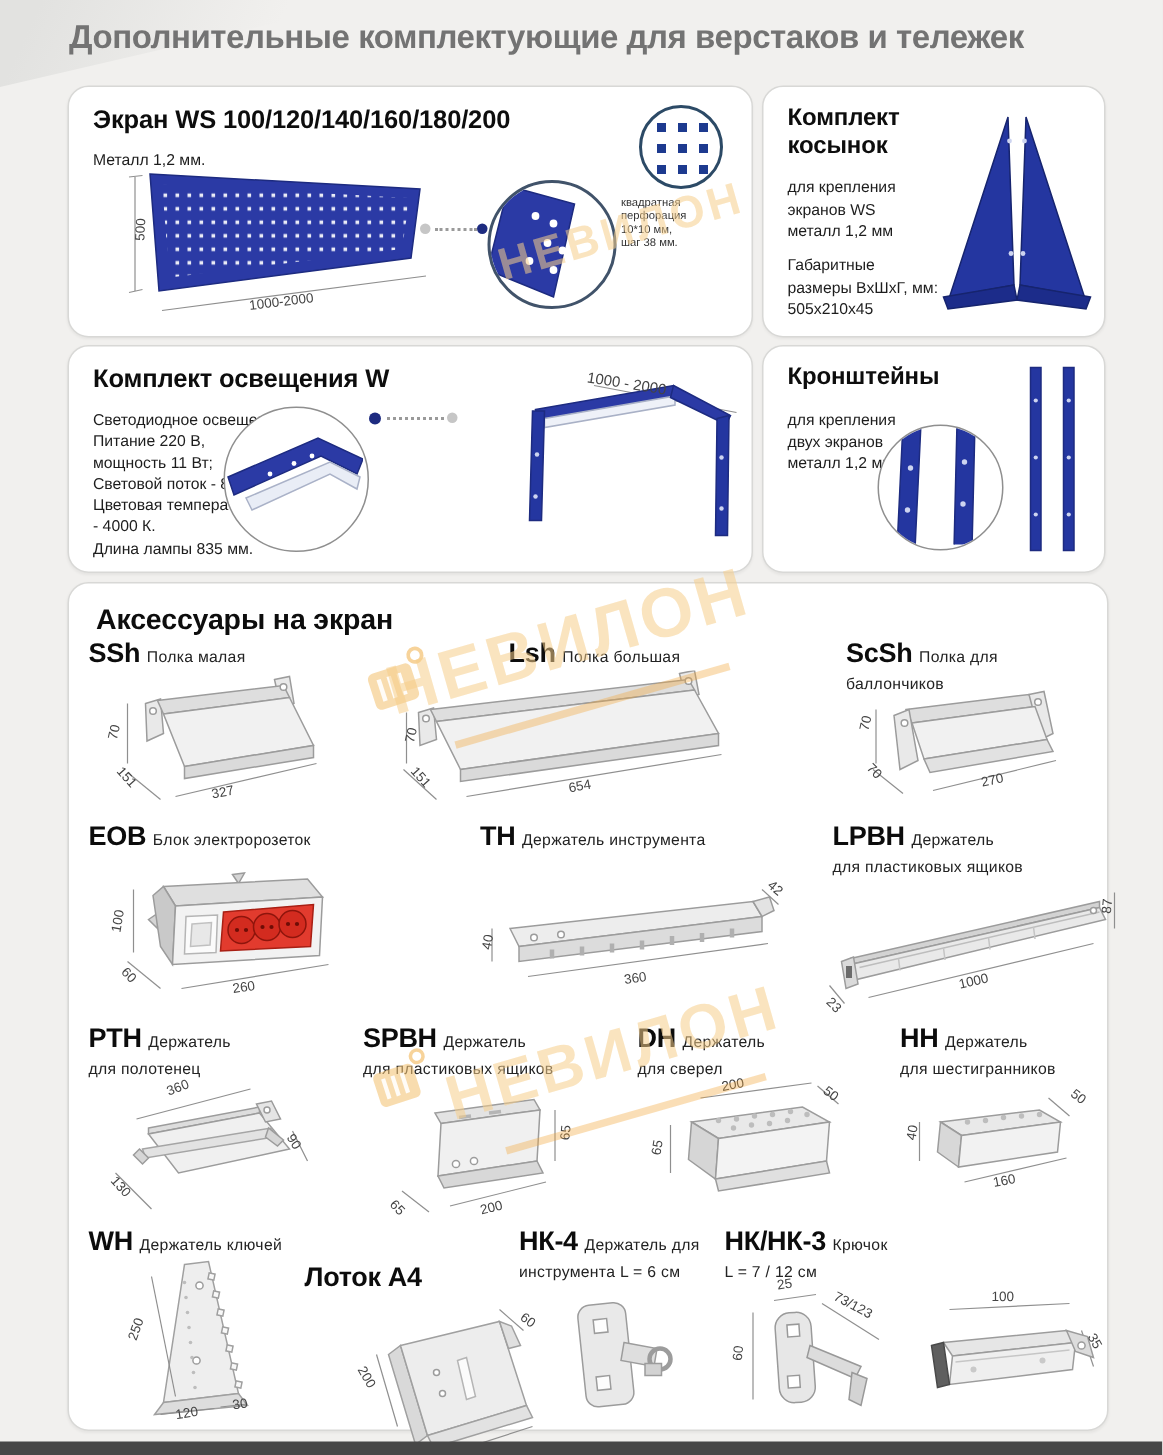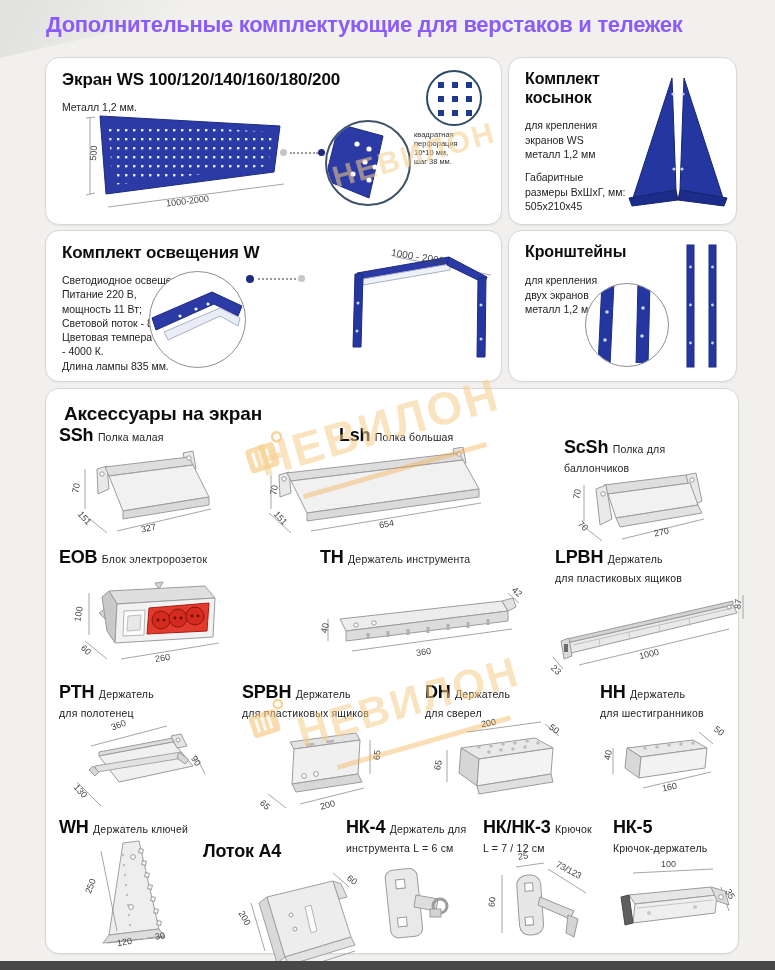--- a/index.html
+++ b/index.html
@@ -2,21 +2,21 @@
 <html><head>
 <meta charset="utf-8">
 <style>
   html,body{margin:0;padding:0;background:#e9e8e6;}
   .page{position:relative;width:775px;height:970px;background:#f1f0ee;overflow:hidden;
         font-family:"Liberation Sans",sans-serif;}
   .corner{position:absolute;left:0;top:0;width:250px;height:58px;
           background:linear-gradient(115deg,#e2e2e0 10%,#f1f0ee 70%);
           clip-path:polygon(0 0,100% 0,0 100%);}
   .title{position:absolute;left:46px;top:12px;margin:0;font-size:22px;font-weight:800;
-         color:#8b5cf6;letter-spacing:-0.3px;}
+         color:#737373;letter-spacing:-0.3px;}
   .card{position:absolute;background:#fff;border:1px solid #d8d8d6;border-radius:14px;
         box-shadow:0 1px 2px rgba(0,0,0,0.05);}
   .card h2{margin:0;position:absolute;font-size:17px;font-weight:800;color:#0d0d0d;
            line-height:1.18;white-space:pre-line;letter-spacing:-0.1px;}
   .small{position:absolute;font-size:10.5px;line-height:1.4;color:#1d1d1d;white-space:pre-line;}
   .dim{position:absolute;font-style:normal;font-size:9px;color:#444;white-space:nowrap;}
   .circle{position:absolute;border-radius:50%;background:#fff;overflow:hidden;}
   .dots{position:absolute;height:0;border-top:2px dotted #9a9a9a;}
   .dot{position:absolute;border-radius:50%;}
   .sqgrid{position:absolute;display:grid;grid-template-columns:repeat(3,6px);grid-gap:8px;}
@@ -219,21 +219,21 @@
         <circle cx="208" cy="7" r="2.2" fill="#fff" stroke="#9c9c9c"></circle>
         <line class="dl" x1="20" y1="28" x2="20" y2="62"></line>
           <line class="dl" x1="18" y1="66" x2="40" y2="86"></line>
         <line class="dl" x1="60" y1="84" x2="230" y2="56"></line>
       </svg>
       <i class="dim" style="left:18px;top:60px;transform:rotate(-78deg);">70</i>
       <i class="dim" style="left:22px;top:88px;transform:rotate(48deg);">151</i>
       <i class="dim" style="left:128px;top:94px;transform:rotate(-10deg);">654</i>
     </div>
 
-    <div class="item" style="left:516px;top:36px;width:170px;height:120px;margin-top:12px;">
+    <div class="item" style="left:516px;top:36px;width:170px;height:120px;">
       <div class="ihead" style="left:2px;"><span class="code">ScSh</span>
         <span class="iname">Полка для баллончиков</span></div>
       <svg class="illo" style="left:8px;top:26px;" width="150" height="80" viewBox="0 0 150 80">
         <polygon points="34,22 116,12 120,20 38,31" fill="#dedede" stroke="#9c9c9c"></polygon>
         <polygon points="26,26 36,22 42,56 30,62" fill="#e9e9e9" stroke="#9c9c9c"></polygon>
         <polygon points="116,12 126,10 132,38 124,42" fill="#e9e9e9" stroke="#9c9c9c"></polygon>
         <polygon points="38,31 120,20 128,42 46,55" fill="#f1f1f1" stroke="#9c9c9c"></polygon>
         <polygon points="46,55 128,42 132,50 50,64" fill="#e2e2e2" stroke="#9c9c9c"></polygon>
         <circle cx="33" cy="31" r="2.2" fill="#fff" stroke="#9c9c9c"></circle>
         <circle cx="122" cy="17" r="2.2" fill="#fff" stroke="#9c9c9c"></circle>
@@ -500,23 +500,20 @@
         </g>
         <polygon points="52,44 86,58 82,66 50,52" fill="#dcdcdc" stroke="#999"></polygon>
         <polygon points="80,62 90,66 86,84 78,80" fill="#d4d4d4" stroke="#999"></polygon>
       </svg>
       <i class="dim" style="left:35px;top:34px;transform:rotate(-8deg);">25</i>
       <i class="dim" style="left:72px;top:48px;transform:rotate(28deg);">73/123</i>
       <i class="dim" style="left:4px;top:80px;transform:rotate(-85deg);">60</i>
     </div>
 
     <div class="item" style="left:567px;top:428px;width:125px;height:132px;">
-      <div class="ihead" style="width:122px;"><span class="code">НК-5</span>
-        <span class="iname">
-Крючок-держатель</span></div>
       <svg class="illo" style="left:0px;top:44px;" width="125" height="75" viewBox="0 0 125 75">
         <line class="dl" x1="20" y1="12" x2="100" y2="8"></line>
         <line class="dl" x1="108" y1="26" x2="116" y2="50"></line>
         <polygon points="16,34 98,26 104,34 22,43" fill="#e6e6e6" stroke="#9c9c9c"></polygon>
         <polygon points="22,43 104,34 102,52 20,62" fill="#efefef" stroke="#9c9c9c"></polygon>
         <polygon points="8,36 16,34 20,62 12,64" fill="#5f5f5f" stroke="#4a4a4a"></polygon>
         <polygon points="98,26 112,30 116,44 104,40" fill="#dcdcdc" stroke="#9c9c9c"></polygon>
         <circle cx="108" cy="36" r="2.4" fill="#fff" stroke="#9c9c9c"></circle>
         <line x1="24" y1="47" x2="100" y2="39" stroke="#c6c6c6"></line>
         <circle cx="36" cy="52" r="2" fill="#c9c9c9"></circle>

